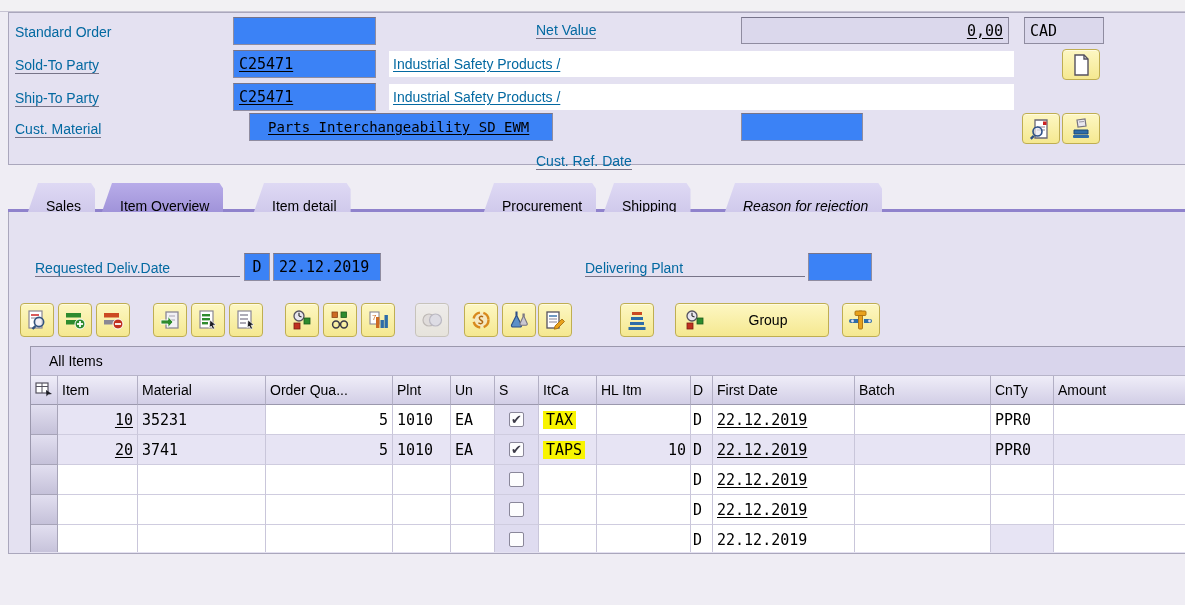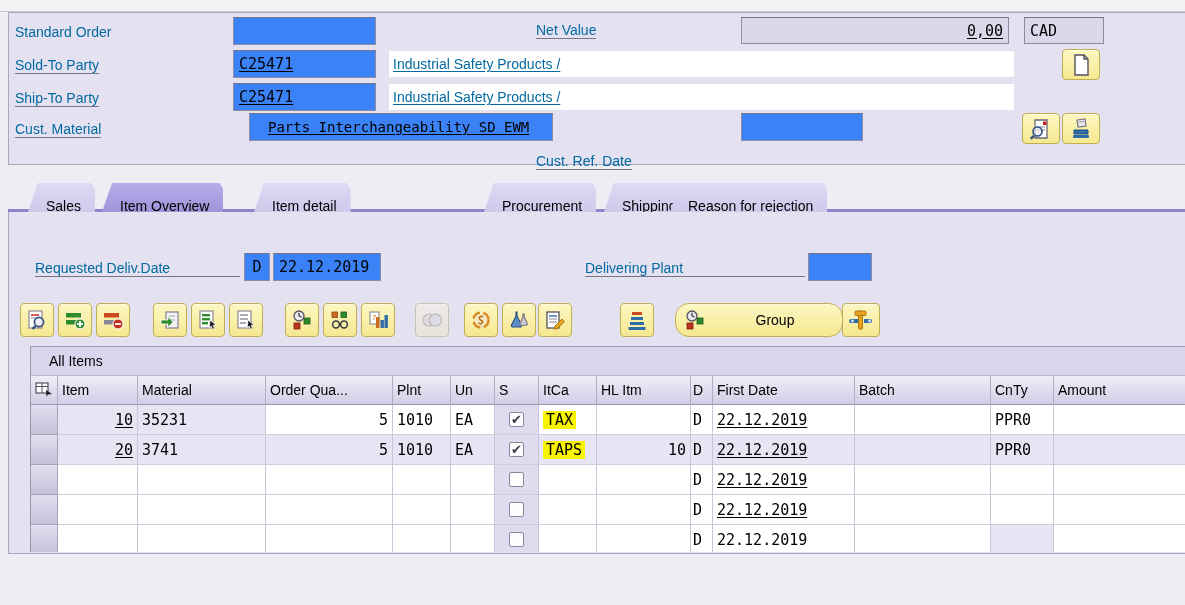--- a/index.html
+++ b/index.html
@@ -143,21 +143,21 @@
     </div>
   <div class="tab" style="left:248px;">
       <span>Item detail</span>
     </div>
   <div class="tab" style="left:478px;">
       <span>Procurement</span>
     </div>
   <div class="tab" style="left:598px;">
       <span>Shipping</span>
     </div>
-  <div class="tab" style="left:664px;">
+  <div class="tab" style="left:719px;font-style:italic;">
       <span>Reason for rejection</span>
     </div>
 
   <div id="tab-panel" class="panel"></div>
 
   <div class="abs lbl" style="left:35px; top:260px; width:205px; border-bottom:1px solid #777488;">Requested Deliv.Date</div>
   <div class="field" style="left:244px; top:253px; width:26px; height:28px; justify-content:center; padding:0;">
     <span class="mono">D</span>
   </div>
   <div class="field" style="left:273px; top:253px; width:108px; height:28px;">
@@ -311,21 +311,21 @@
       <span>
         <svg width="22" height="22" viewBox="0 0 22 22">
           <rect x="6" y="3" width="10" height="3" fill="#cc4a22"></rect>
           <rect x="5" y="8" width="12" height="3" fill="#2e6da8"></rect>
           <rect x="4" y="13" width="14" height="3" fill="#2e6da8"></rect>
           <rect x="2.5" y="18" width="17" height="3" fill="#2e6da8"></rect>
         </svg>
       </span>
     </div>
 
-    <div class="ybtn" style="left:675px; top:303px; width:168px; justify-content:flex-start; padding:0 8px; gap:10px;border-radius:14px;">
+    <div class="ybtn" style="left:675px; top:303px; width:154px; justify-content:flex-start; padding:0 8px; gap:10px;">
       <span>
         <svg width="22" height="22" viewBox="0 0 22 22">
           <circle cx="8" cy="7" r="5" fill="#e8e6ee" stroke="#55525f" stroke-width="1.3"></circle>
           <line x1="8" y1="7" x2="8" y2="3.8" stroke="#333" stroke-width="1.2"></line>
           <line x1="8" y1="7" x2="10.5" y2="8" stroke="#333" stroke-width="1.2"></line>
           <rect x="13" y="9" width="6" height="6" fill="#2e8b2e" stroke="#1c5c1c" stroke-width=".8"></rect>
           <rect x="3" y="14" width="6" height="6" fill="#c03020" stroke="#7d1d12" stroke-width=".8"></rect>
         </svg>
       </span>
       <span style="flex:1; text-align:center;">Group</span>

